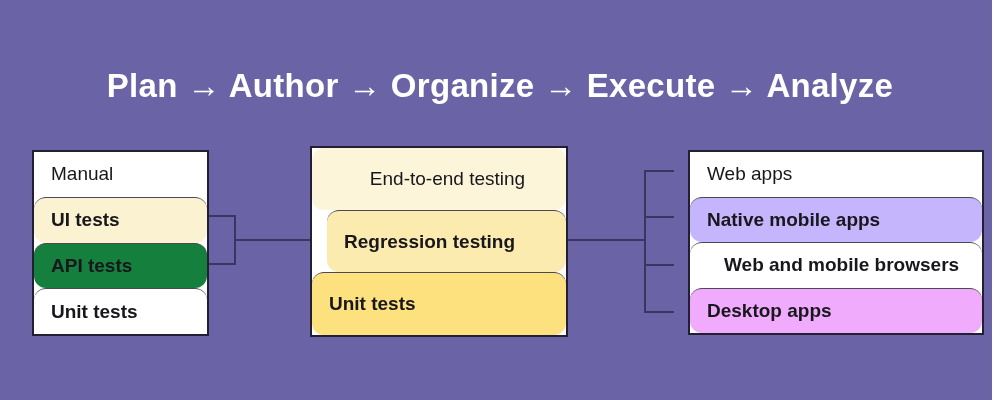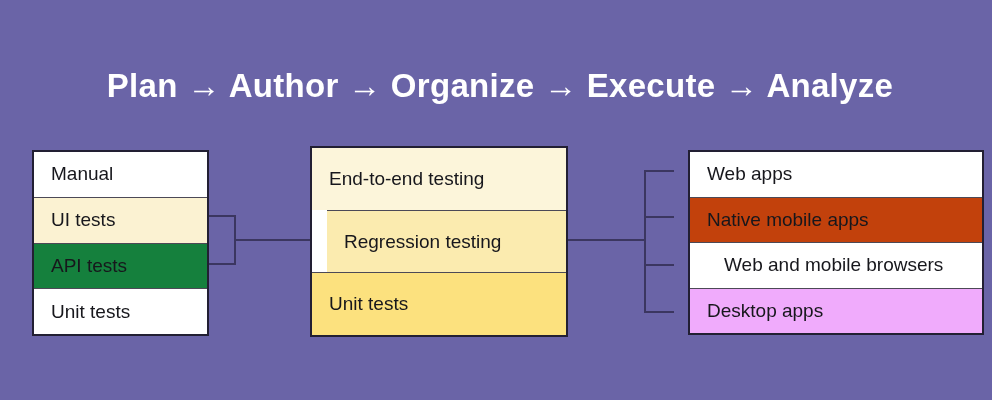--- a/index.html
+++ b/index.html
@@ -36,22 +36,23 @@
   #middle-box { left: 310px; top: 146px; width: 258px; height: 191px; }
   #right-box  { left: 688px; top: 150px; width: 296px; height: 185px; }
   .row {
     flex: 1;
     display: flex;
     align-items: center;
     padding-left: 17px;
     font-size: 19px;
     color: #17171C;
     background: #FFFFFF;
+    border-radius: 12px;
   }
-  .row + .row { border-top: 1px solid #4C4956; }
+  .row + .row { border-top: 1px solid #4C4956; font-weight: bold; }
   .line {
     position: absolute;
     background: #3B3660;
     z-index: 1;
   }
   
   #lb-stub-top    { left: 209px; top: 215px; width: 27px; height: 2px; }
   #lb-stub-bottom { left: 209px; top: 263px; width: 27px; height: 2px; }
   #lb-vertical    { left: 234px; top: 215px; width: 2px;  height: 50px; }
   #trunk-left     { left: 234px; top: 239px; width: 78px; height: 2px; }
@@ -90,36 +91,36 @@
     </div>
     <div class="row" style="background: #15803d;">
       <span>API tests</span>
     </div>
     <div class="row" style="background: rgb(255, 255, 255);">
       <span>Unit tests</span>
     </div>
   </div>
 
   <div class="box" id="middle-box">
-    <div class="row" style="background: rgb(252, 245, 218);">
+    <div class="row" style="background: rgb(252, 245, 218); justify-content: center;">
       <span>End-to-end testing</span>
     </div>
     <div class="row" style="background: rgb(251, 235, 175); margin-left: 15px;">
       <span>Regression testing</span>
     </div>
     <div class="row" style="background: rgb(252, 225, 126);">
       <span>Unit tests</span>
     </div>
   </div>
 
   <div class="box" id="right-box">
     <div class="row" style="background: rgb(255, 255, 255);">
       <span>Web apps</span>
     </div>
-    <div class="row" style="background: #c2410c;">
+    <div class="row" style="background: #c4b5fd;">
       <span>Native mobile apps</span>
     </div>
     <div class="row" style="background: rgb(255, 255, 255); padding-left: 34px;">
       <span>Web and mobile browsers</span>
     </div>
     <div class="row" style="background: #f0abfc;">
       <span>Desktop apps</span>
     </div>
   </div>
 

